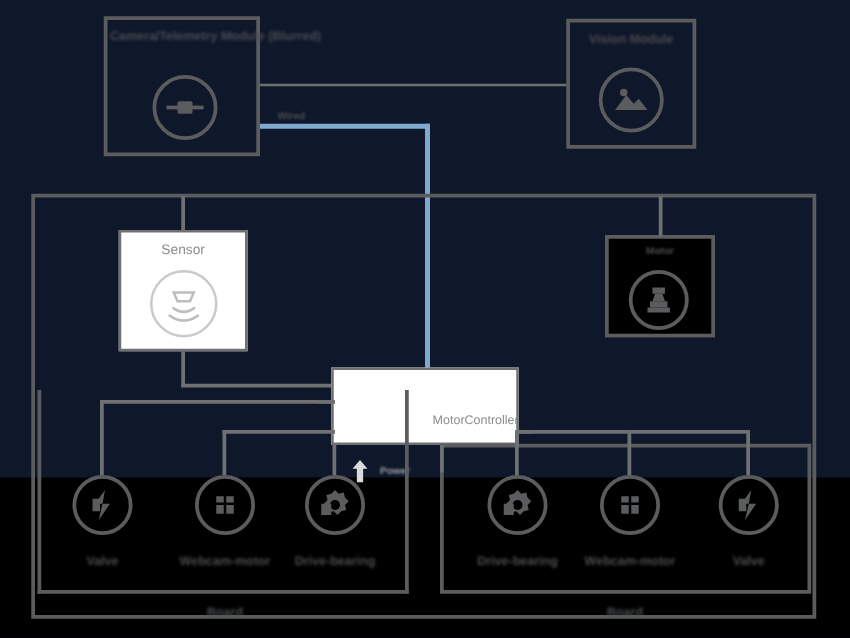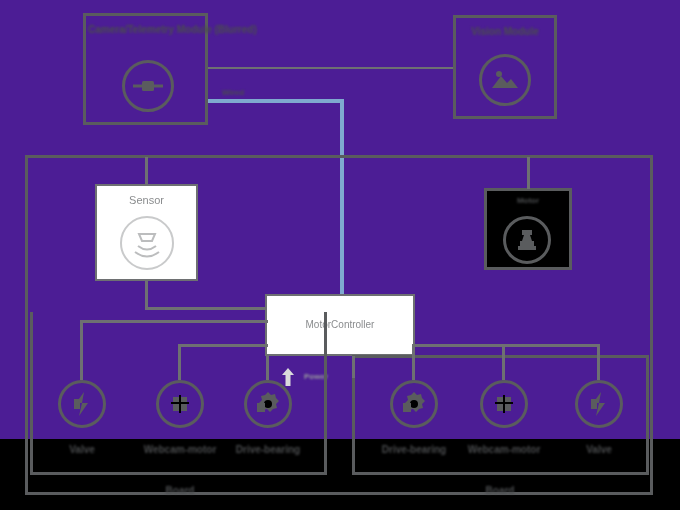--- a/index.html
+++ b/index.html
@@ -1,18 +1,18 @@
 <!DOCTYPE html>
 <html><head>
 <meta charset="utf-8">
 <style>
   html,body{margin:0;padding:0;background:#000;}
   body{width:680px;height:510px;overflow:hidden;
        font-family:"Liberation Sans","DejaVu Sans",sans-serif;}
-  #stage{position:relative;width:680px;height:439px;background:#4c1d95;}
+  #stage{position:relative;width:680px;height:382px;background:#0f172a;}
 
   .abs{position:absolute;box-sizing:border-box;}
 
   
   .frame{border:3px solid #5a5c5e;background:transparent;}
   .whitebox{border:2px solid #6e7072;background:#fff;}
   .darkbox{border:3px solid #5a5c5e;background:#000;}
 
   
   .wire{background:#6e7072;}
@@ -86,21 +86,21 @@
       <rect x="8" y="3" width="10" height="5" fill="#5a5c5e"></rect>
       <path d="M10 8 L16 8 L18 14 L8 14 Z" fill="#5a5c5e"></path>
       <rect x="6" y="14" width="14" height="5" fill="#5a5c5e"></rect>
       <rect x="4" y="19" width="18" height="4" fill="#5a5c5e"></rect>
     </svg>
   </div>
 
   <div class="abs wire" style="left:527px;top:157px;width:3px;height:32px;"></div>
 
   <div class="abs whitebox" style="left:265px;top:294px;width:150px;height:62px;"></div>
-  <div class="abs lbl-white" style="left:265px;top:319px;width:150px;font-size:10px;">MotorController</div>
+  <div class="abs lbl-white" style="left:265px;top:331px;width:150px;font-size:10px;text-align:right;">MotorController</div>
 
   <div class="abs" style="left:281px;top:368px;width:14px;height:18px;">
     <svg width="14" height="18" viewBox="0 0 14 18">
       <path d="M7 0 L13 7 H9.5 V18 H4.5 V7 H1 Z" fill="#d9dadb"></path>
     </svg>
   </div>
   <div class="abs lbl-blur-sm" style="left:298px;top:372px;width:36px;color:#9a9c9e;">Power</div>
 
   <div class="abs frame" style="left:30px;top:312px;width:297px;height:163px;border-top:none;"></div>
   <div class="abs lbl-blur" style="left:130px;top:485px;width:100px;">Board</div>

